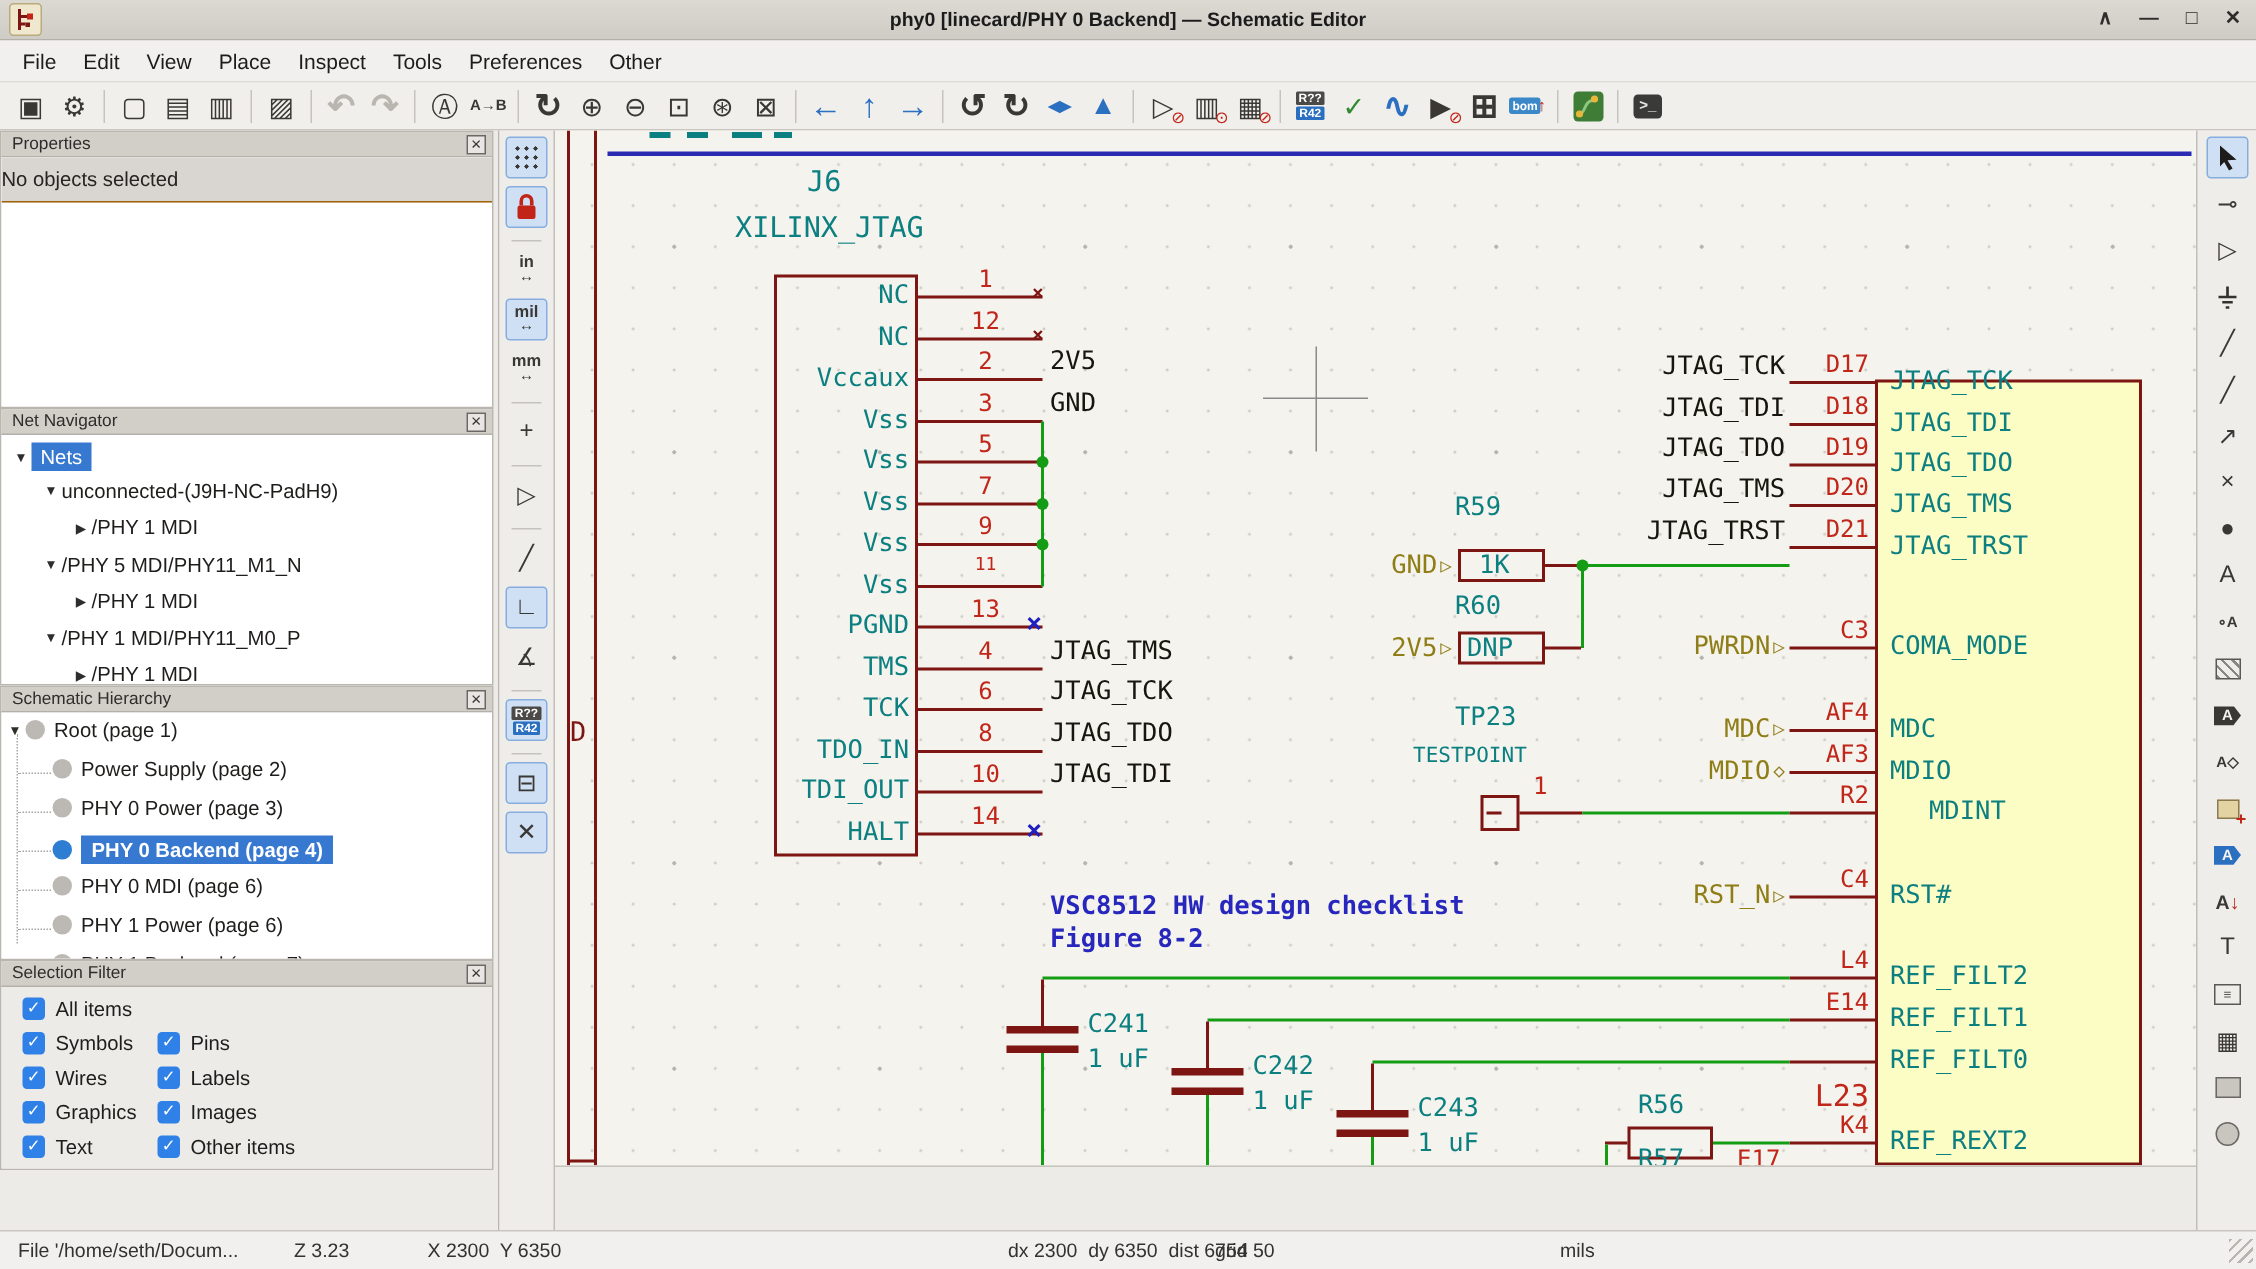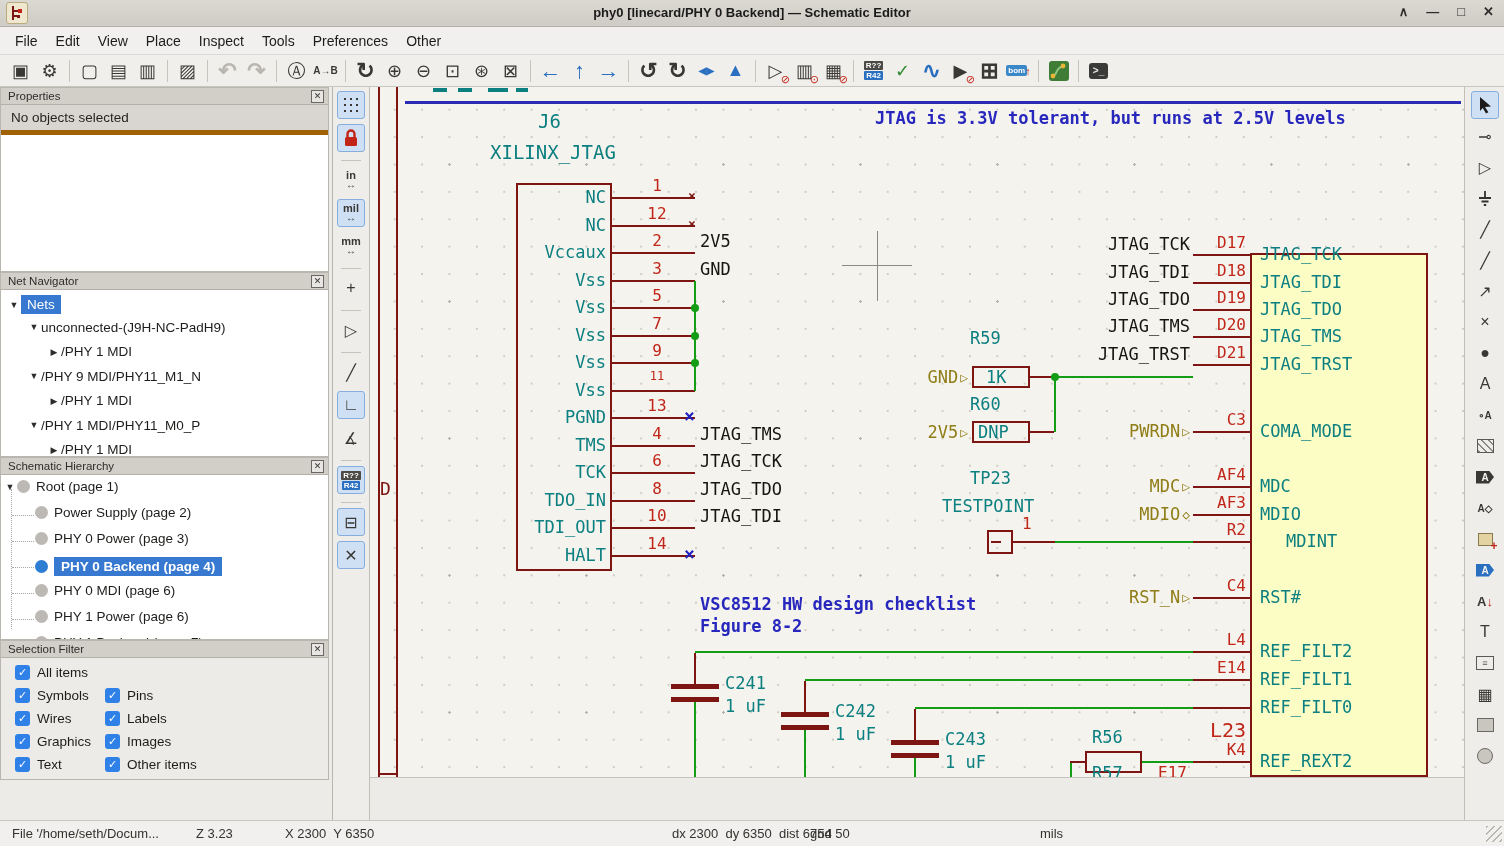--- a/index.html
+++ b/index.html
@@ -38,21 +38,21 @@
 
   
   #workspace{position:absolute;left:0;top:87px;width:1504px;height:733px}
 
   
   #panels{position:absolute;left:0;top:0;width:333px;height:733px;background:#ecebe7;border-right:1px solid #b9b6b0}
   .panel{position:absolute;left:0;width:329px;border:1px solid #b9b6b0;background:#fff}
   .phead{height:17px;background:#d2cfc9;border-bottom:1px solid #b3b0aa;display:flex;align-items:center;padding:0 4px 0 7px;font-size:11.5px;color:#2e2d2b}
   .phead .pclose{margin-left:auto;width:13px;height:13px;border:1px solid #6a6865;background:#e8e6e2;font-size:9px;line-height:11px;text-align:center;color:#3a3835}
   .pbody{position:relative;width:100%;overflow:hidden;background:#fff}
-  #prop-msg{height:30px;background:#d9d6d1;border-bottom:5px solid #a16207;font-size:13.5px;color:#262522;display:flex;align-items:center;padding-left:10px}
+  #prop-msg{height:30px;background:#d9d6d1;border-bottom:1px solid #a16207;font-size:13.5px;color:#262522;display:flex;align-items:center;}
 
   .tree-row{position:absolute;display:flex;align-items:center;font-size:13.5px;color:#1e1d1b;white-space:nowrap}
   .tri{font-size:9px;color:#2e2d2b;width:14px;text-align:center}
   .nn-sel{background:#3778d0;color:#fff;padding:2px 6px}
   .h-dot{width:13px;height:13px;border-radius:50%;background:#bcb9b5;margin-right:6px;flex:none}
   .h-dot.sel{background:#2d7dd2}
   .h-sel{background:#3778d0;color:#fff;font-weight:bold;padding:2px 7px}
   .h-guide{position:absolute;border-left:1px dotted #a9a6a1}
   .h-tick{position:absolute;border-top:1px dotted #a9a6a1;width:22px}
 
@@ -233,21 +233,21 @@
             <div class="tree-row" style="left: 26px; top: 29.5px; position: absolute;">
               <span class="tri">▼</span>
               <span>unconnected-(J9H-NC-PadH9)</span>
             </div>
             <div class="tree-row" style="left: 46px; top: 54px; position: absolute;">
               <span class="tri">▶</span>
               <span>/PHY 1 MDI</span>
             </div>
             <div class="tree-row" style="left: 26px; top: 78.5px; position: absolute;">
               <span class="tri">▼</span>
-              <span>/PHY 9 MDI/PHY11_M1_N</span>
+              <span>/PHY 5 MDI/PHY11_M1_N</span>
             </div>
             <div class="tree-row" style="left: 46px; top: 103px; position: absolute;">
               <span class="tri">▶</span>
               <span>/PHY 1 MDI</span>
             </div>
             <div class="tree-row" style="left: 26px; top: 127.5px; position: absolute;">
               <span class="tri">▼</span>
               <span>/PHY 1 MDI/PHY11_M0_P</span>
             </div>
             <div class="tree-row" style="left: 46px; top: 152px; position: absolute;">
@@ -390,21 +390,20 @@
     <div id="canvas">
         <div class="vlm" style="left: 8px; top: 0px; width: 2px; height: 690px; position: absolute;"></div>
         <div class="vlm" style="left: 26px; top: 0px; width: 2px; height: 690px; position: absolute;"></div>
         <div class="hl" style="left: 8px; top: 686px; width: 20px; height: 2px; position: absolute;"></div>
         <div class="st mar" style="left: 10px; top: 392px; position: absolute; font-size: 18px;">D</div>
         <div style="left: 63px; top: 1px; width: 14px; height: 4px; position: absolute; background: rgb(12, 127, 128);"></div>
         <div style="left: 88px; top: 1px; width: 14px; height: 4px; position: absolute; background: rgb(12, 127, 128);"></div>
         <div style="left: 118px; top: 1px; width: 20px; height: 4px; position: absolute; background: rgb(12, 127, 128);"></div>
         <div style="left: 146px; top: 1px; width: 12px; height: 4px; position: absolute; background: rgb(12, 127, 128);"></div>
         <div class="hl" style="left: 35px; top: 14px; width: 1056px; height: 3px; position: absolute; background: rgb(42, 42, 178);"></div>
-        <div class="st blut" style="left: 505px; top: 22px; position: absolute; font-size: 17px; font-weight: 600;">JTAG is 3.3V tolerant, but runs at 2.5V levels</div>
         <div class="st blut" style="left: 330px; top: 508px; position: absolute; font-size: 17px; font-weight: 600;">VSC8512 HW design checklist</div>
         <div class="st blut" style="left: 330px; top: 530px; position: absolute; font-size: 17px; font-weight: 600;">Figure 8-2</div>
         <div class="hl" style="left: 472px; top: 178px; width: 70px; height: 1px; position: absolute; background: rgb(138, 138, 138);"></div>
         <div class="vlm" style="left: 507px; top: 144px; width: 1px; height: 70px; position: absolute; background: rgb(138, 138, 138);"></div>
         <div class="st teal" style="left: 168px; top: 24px; position: absolute; font-size: 19px;">J6</div>
         <div class="st teal" style="left: 120px; top: 55px; position: absolute; font-size: 19px;">XILINX_JTAG</div>
         <div class="box-mar" style="left: 146px; top: 96px; width: 96px; height: 388px; position: absolute;"></div>
         <div class="st teal r-al" style="left: 150px; top: 101px; position: absolute; font-size: 17px; width: 86px;">NC</div>
         <div class="hl" style="left: 242px; top: 110px; width: 83px; height: 2px; position: absolute;"></div>
         <div class="st redt" style="left: 252px; top: 90px; position: absolute; font-size: 16px; width: 70px; text-align: center;">1</div>
@@ -474,21 +473,21 @@
         <div class="st teal" style="left: 600px; top: 308px; position: absolute; font-size: 17px;">R60</div>
         <div class="hlab" style="left: 502px; top: 335px; width: 96px; height: 20px; position: absolute;">
           <span style="font-size: 17px;">2V5</span>
           <span class="arr">▷</span>
         </div>
         <div class="box-mar" style="left: 602px; top: 334px; width: 58px; height: 22px; position: absolute;"></div>
         <div class="st teal" style="left: 608px; top: 336px; position: absolute; font-size: 17px;">DNP</div>
         <div class="hl" style="left: 660px; top: 344px; width: 24px; height: 2px; position: absolute;"></div>
         <div class="gvl" style="left: 684px; top: 291px; width: 2px; height: 54px; position: absolute;"></div>
         <div class="st teal" style="left: 600px; top: 382px; position: absolute; font-size: 17px;">TP23</div>
-        <div class="st teal" style="left: 572px; top: 410px; position: absolute; font-size: 17px;">TESTPOINT</div>
+        <div class="st teal" style="left: 572px; top: 410px; position: absolute; font-size: 14px;">TESTPOINT</div>
         <div class="box-mar" style="left: 617px; top: 443px; width: 26px; height: 24px; position: absolute;"></div>
         <div class="hl" style="left: 621px; top: 454px; width: 10px; height: 2px; position: absolute;"></div>
         <div class="st redt" style="left: 652px; top: 428px; position: absolute; font-size: 16px;">1</div>
         <div class="hl" style="left: 643px; top: 454px; width: 42px; height: 2px; position: absolute;"></div>
         <div class="ghl" style="left: 685px; top: 454px; width: 138px; height: 2px; position: absolute;"></div>
         <div class="box-mar" style="left: 880px; top: 166px; width: 178px; height: 524px; position: absolute; background: rgb(252, 252, 197);"></div>
         <div class="hl" style="left: 823px; top: 167px; width: 57px; height: 2px; position: absolute;"></div>
         <div class="st redt r-al" style="left: 800px; top: 147px; position: absolute; font-size: 16px; width: 76px;">D17</div>
         <div class="st teal" style="left: 890px; top: 158px; position: absolute; font-size: 17px;">JTAG_TCK</div>
         <div class="st blk r-al" style="left: 690px; top: 148px; position: absolute; font-size: 17px; width: 130px;">JTAG_TCK</div>

